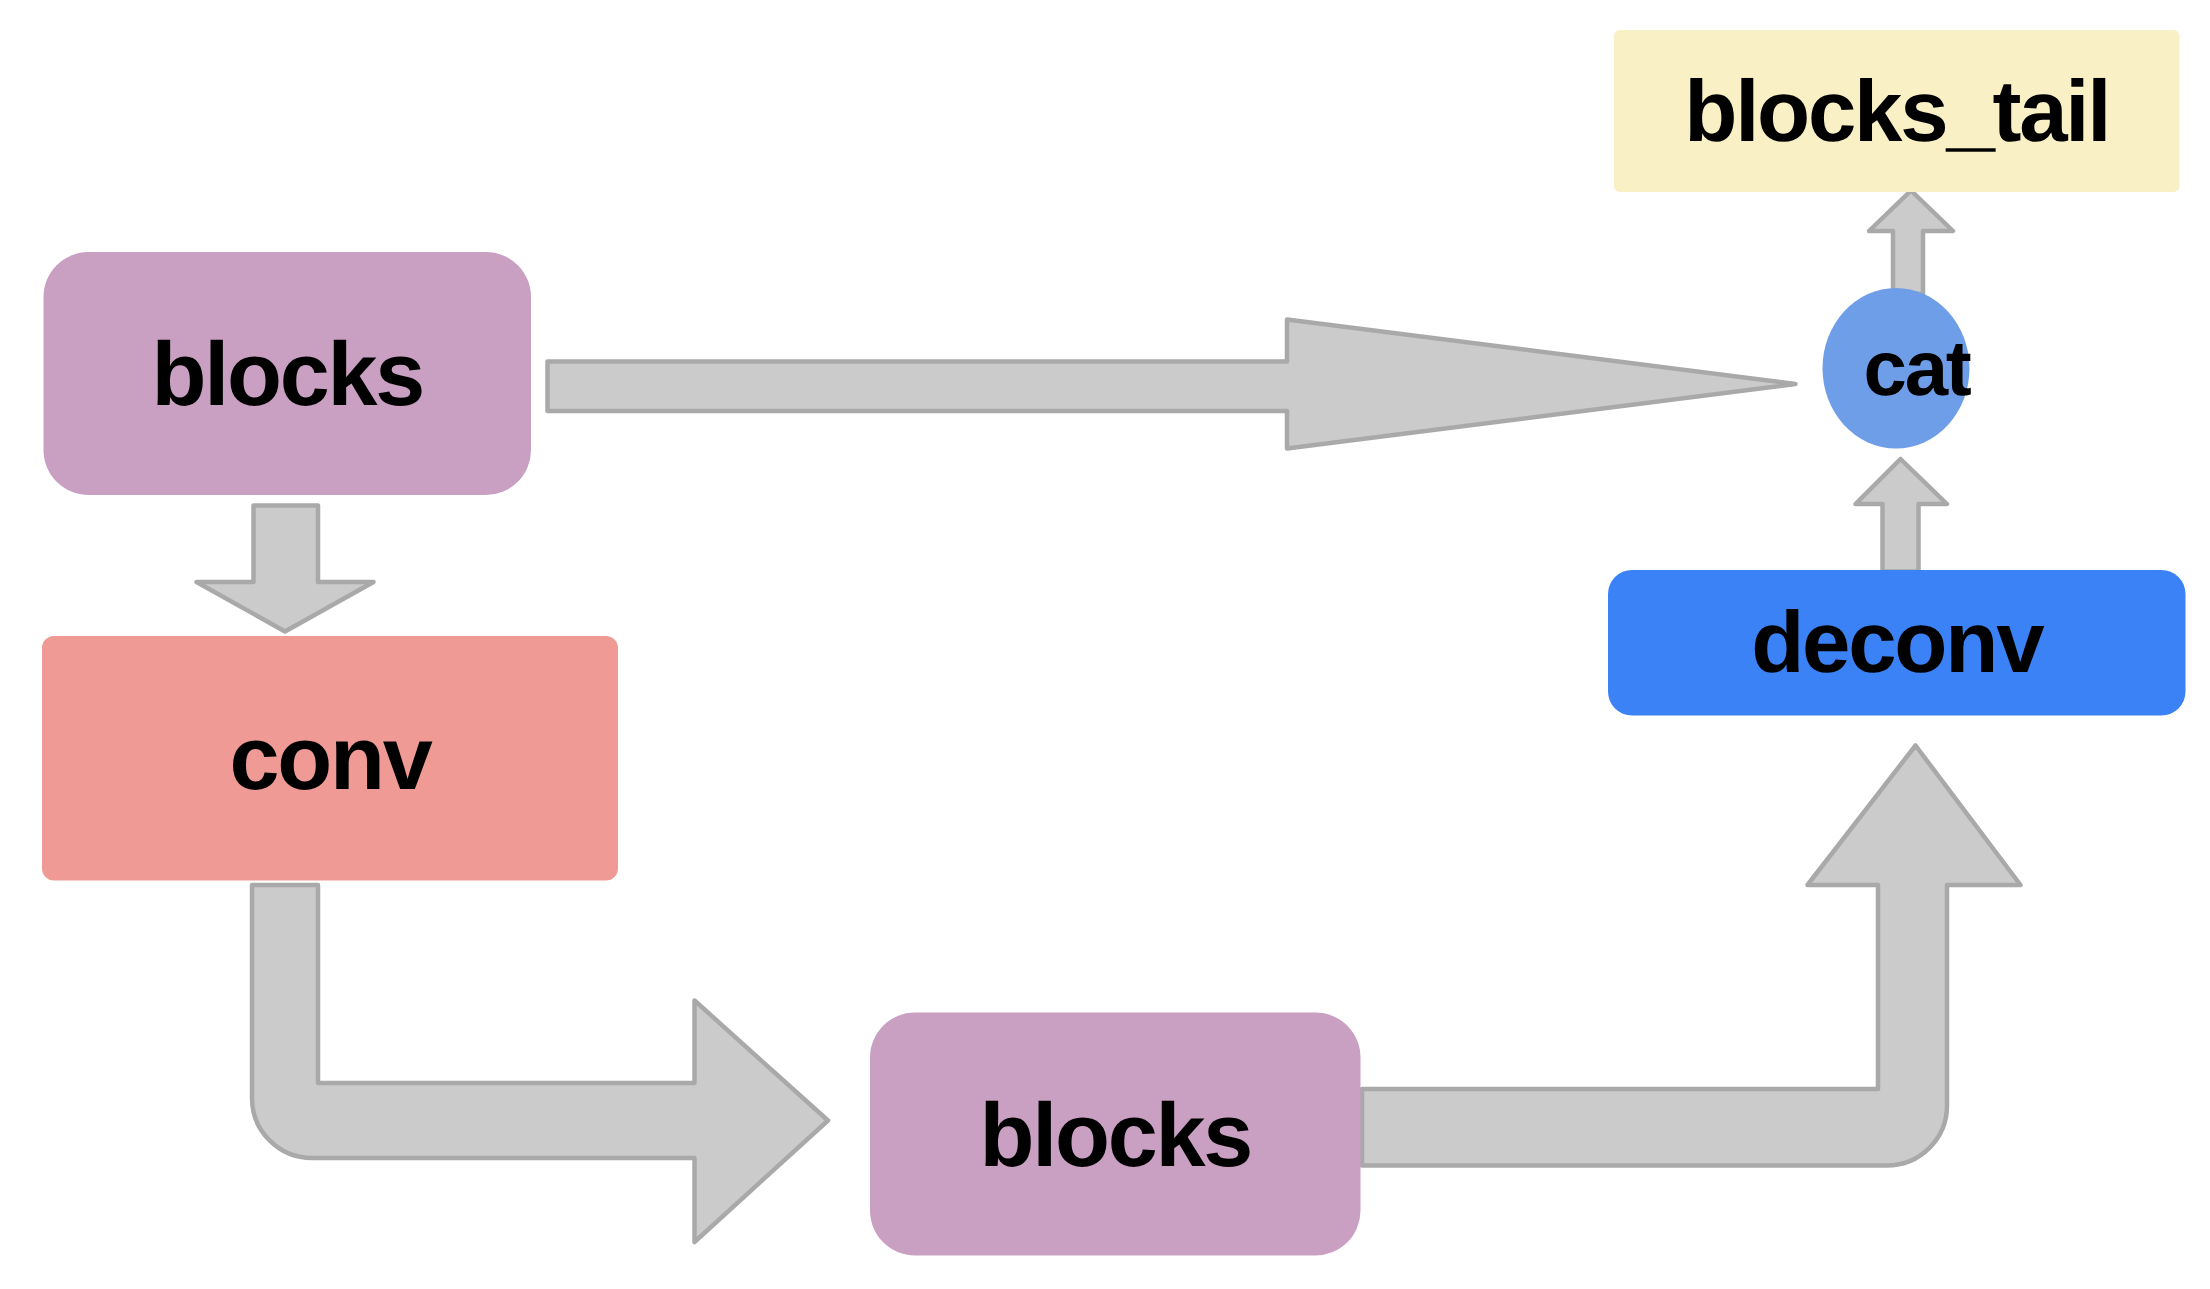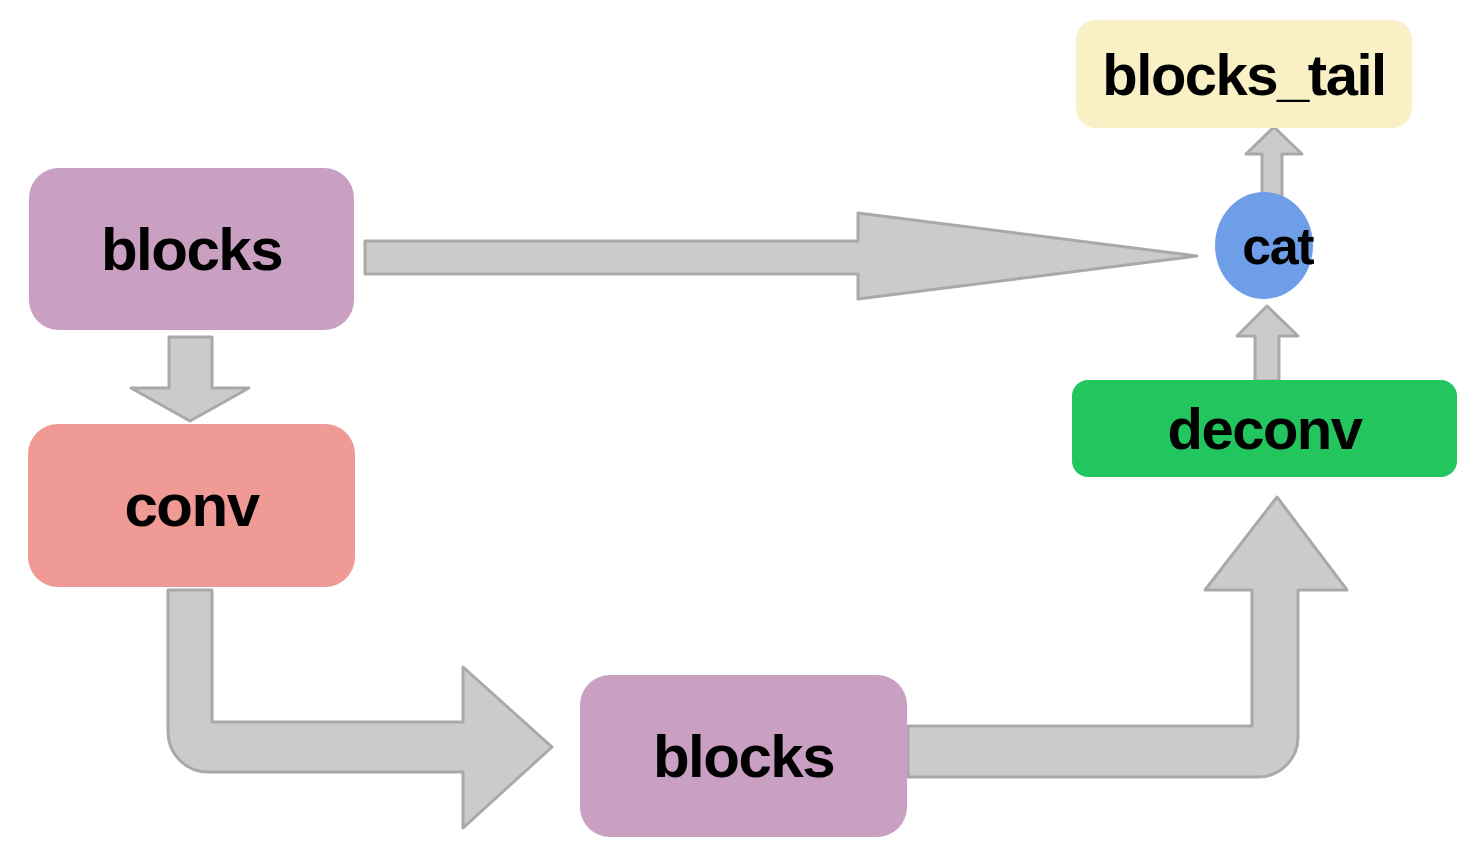--- a/index.html
+++ b/index.html
@@ -30,24 +30,24 @@
     position: absolute;
     display: flex;
     align-items: center;
     justify-content: center;
     color: #000000;
     font-weight: bold;
     letter-spacing: -1.5px;
     white-space: nowrap;
   }
   .node-blocks-head  { left: 29px;   top: 168px; width: 325px; height: 162px; border-radius: 30px; font-size: 60px; }
-  .node-conv         { left: 28px;   top: 424px; width: 327px; height: 163px; border-radius: 30px; font-size: 60px; }
+  .node-conv         { left: 28px;   top: 424px; width: 384px; height: 163px; border-radius: 8px; font-size: 60px; }
   .node-blocks-body  { left: 580px;  top: 675px; width: 327px; height: 162px; border-radius: 30px; font-size: 60px; }
   .node-deconv       { left: 1072px; top: 380px; width: 385px; height: 97px;  border-radius: 16px; font-size: 58px; }
-  .node-blocks-tail  { left: 1076px; top: 20px;  width: 336px; height: 108px; border-radius: 20px; font-size: 58px; }
+  .node-blocks-tail  { left: 1076px; top: 20px;  width: 377px; height: 108px; border-radius: 4px; font-size: 58px; }
   .node-cat          { left: 1215px; top: 192px; width: 98px;  height: 107px; border-radius: 50%;  font-size: 52px; justify-content: flex-end; }
 </style>
 </head>
 <body>
 
 <div class="canvas">
 
   <svg class="edges" viewBox="0 0 1473 859" xmlns="http://www.w3.org/2000/svg">
     <path class="arrow" d="M169 337 L212 337 L212 388 L249 388 L190 421 L131 388 L169 388 Z" fill="#cbcbcb" stroke="#a9a9a9"></path>
     <path class="arrow" d="M365 241 L858 241 L858 213 L1197 256 L858 299 L858 274 L365 274 Z" fill="#cbcbcb" stroke="#a9a9a9"></path>
@@ -62,21 +62,21 @@
   </div>
 
   <div class="node node-conv" style="background-color: rgb(240, 154, 149);">
     <span>conv</span>
   </div>
 
   <div class="node node-blocks-body" style="background-color: rgb(201, 159, 194);">
     <span>blocks</span>
   </div>
 
-  <div class="node node-deconv" style="background-color: #22c55e;">
+  <div class="node node-deconv" style="background-color: #3b82f6;">
     <span>deconv</span>
   </div>
 
   <div class="node node-cat" style="background-color: rgb(111, 158, 232);">
     <span>cat</span>
   </div>
 
   <div class="node node-blocks-tail" style="background-color: rgb(249, 240, 198);">
     <span>blocks_tail</span>
   </div>

